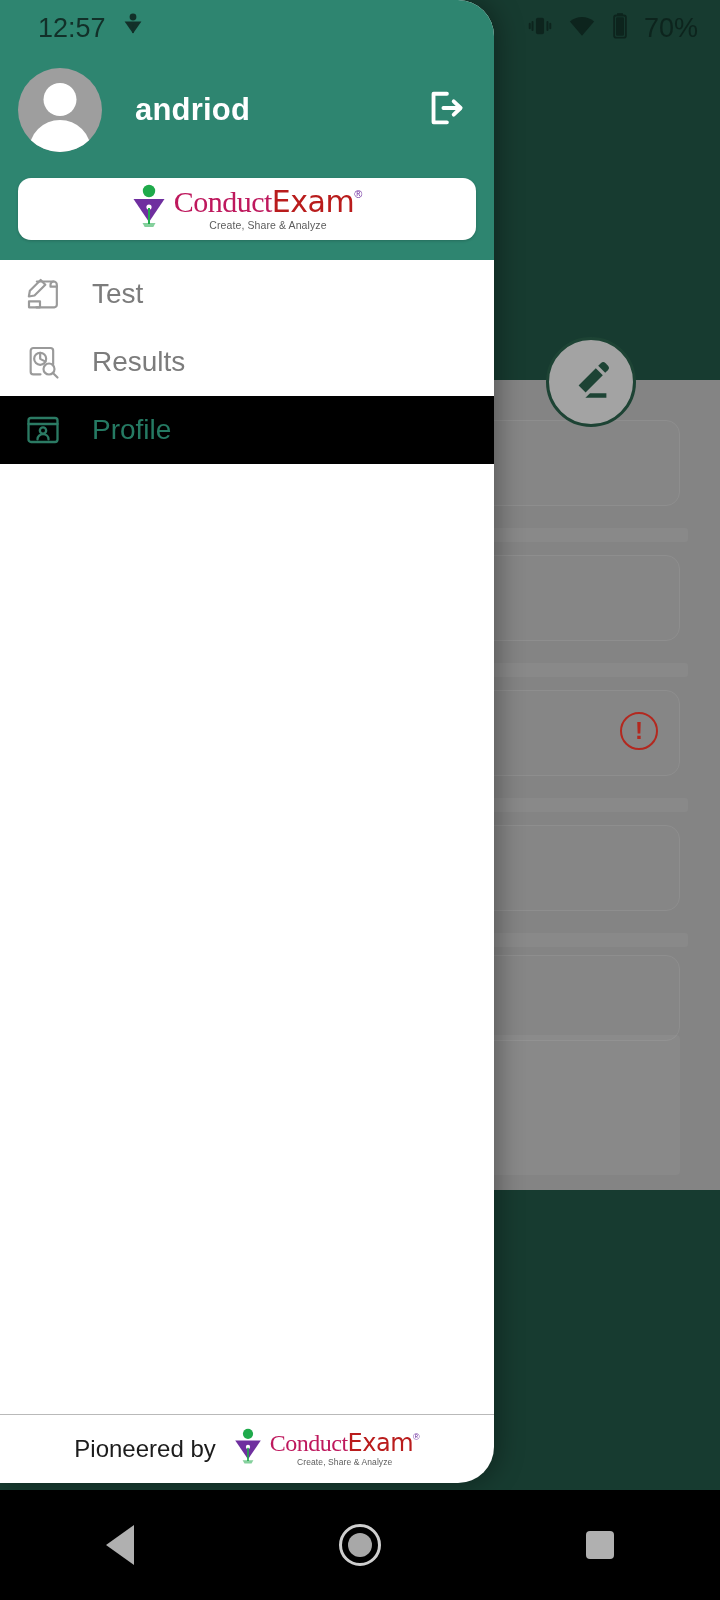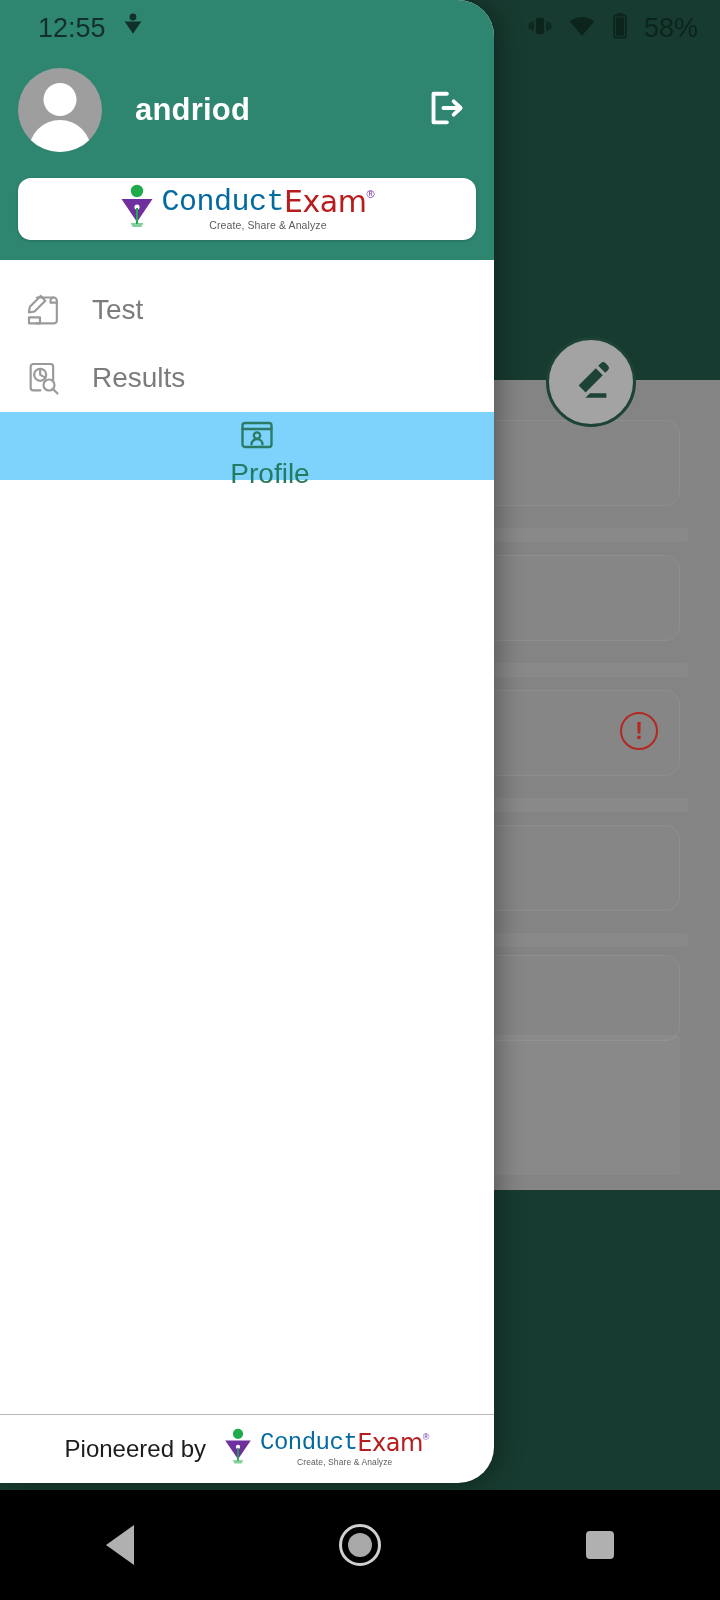--- a/index.html
+++ b/index.html
@@ -120,41 +120,41 @@
     display:flex; align-items:center; justify-content:center;
     box-shadow:0 1px 3px rgba(0,0,0,0.18);
   }
 
   
   .logo-lockup { display:flex; align-items:center; gap:8px; }
   .logo-mark { flex:0 0 auto; }
   .logo-words { display:flex; flex-direction:column; line-height:1; }
   .logo-title { display:flex; align-items:flex-start; }
   .logo-conduct {
-    color:#0369a1; font-family:Liberation Mono, monospace;
+    color:#be185d; font-family:Liberation Serif, serif;
     font-size:30px; letter-spacing:-0.5px;
   }
   .logo-exam {
     color:#b91c1c; font-family:"DejaVu Sans", sans-serif;
     font-size:30px; letter-spacing:-0.5px;
   }
   .logo-reg { color:#6f2f9f; font-size:11px; margin-top:2px; }
   .logo-tag {
     color:#5c5c5c; font-size:10.5px; margin-top:3px;
     align-self:center; letter-spacing:0.1px;
   }
 
   
-  #menu { flex:1 1 auto; background:#ffffff; padding-top:16px; }
+  #menu { flex:1 1 auto; background:#ffffff; padding-top:0; }
   .menu-item {
     display:flex; align-items:center;
     height:68px; padding-left:20px;
     cursor:pointer;
   }
-  .menu-item.active { background:#7dd3fc;flex-direction:column; }
+  .menu-item.active { background:#000000; }
   .menu-icon {
     width:46px; flex:0 0 46px;
     display:flex; align-items:center; justify-content:center;
   }
   .menu-label {
     margin-left:26px; font-size:28px; color:#7c7c7c; font-weight:400;
   }
   .menu-item.active .menu-label { color:#257a63; font-weight:500; }
 
   
@@ -208,21 +208,21 @@
           <path d="M1.6 8.2C4.5 5.7 8.1 4.3 12 4.3s7.5 1.4 10.4 3.9L12 20.4z" fill="#0d241d"></path>
         </svg>
       </span>
       <span class="sb-icon">
         <svg width="20" height="28" viewBox="0 0 14 24">
           <rect x="4.5" y="1" width="5" height="2" fill="#0d241d"></rect>
           <rect x="2" y="3" width="10" height="19" rx="1.6" fill="none" stroke="#0d241d" stroke-width="1.6"></rect>
           <rect x="3.6" y="4.6" width="6.8" height="15.8" rx="0.8" fill="#0d241d"></rect>
         </svg>
       </span>
-      <span id="bg-battery-text">58%</span>
+      <span id="bg-battery-text">70%</span>
     </div>
 
     <div id="bg-content">
       <div class="bg-field" style="top:40px;"></div>
       <div class="bg-sublabel" style="top:148px;"></div>
       <div class="bg-field" style="top:175px;"></div>
       <div class="bg-sublabel" style="top:283px;"></div>
       <div class="bg-field" style="top:310px;"></div>
       <div class="bg-sublabel" style="top:418px;"></div>
       <div class="bg-field" style="top:445px;"></div>
@@ -244,21 +244,21 @@
         </svg>
       </span>
     </div>
   </div>
 
   <div id="drawer">
 
     <div id="drawer-header">
 
       <div id="drawer-statusbar">
-        <span id="drawer-clock">12:55</span>
+        <span id="drawer-clock">12:57</span>
         <span>
           <svg width="22" height="26" viewBox="0 0 22 26">
             <circle cx="11" cy="4" r="3.4" fill="#123029"></circle>
             <path d="M2.6 8.6h16.8L11 20.5z" fill="#123029"></path>
             <rect x="10.2" y="11" width="1.6" height="9" fill="#123029"></rect>
           </svg>
         </span>
       </div>
 
       <div id="profile-row">

